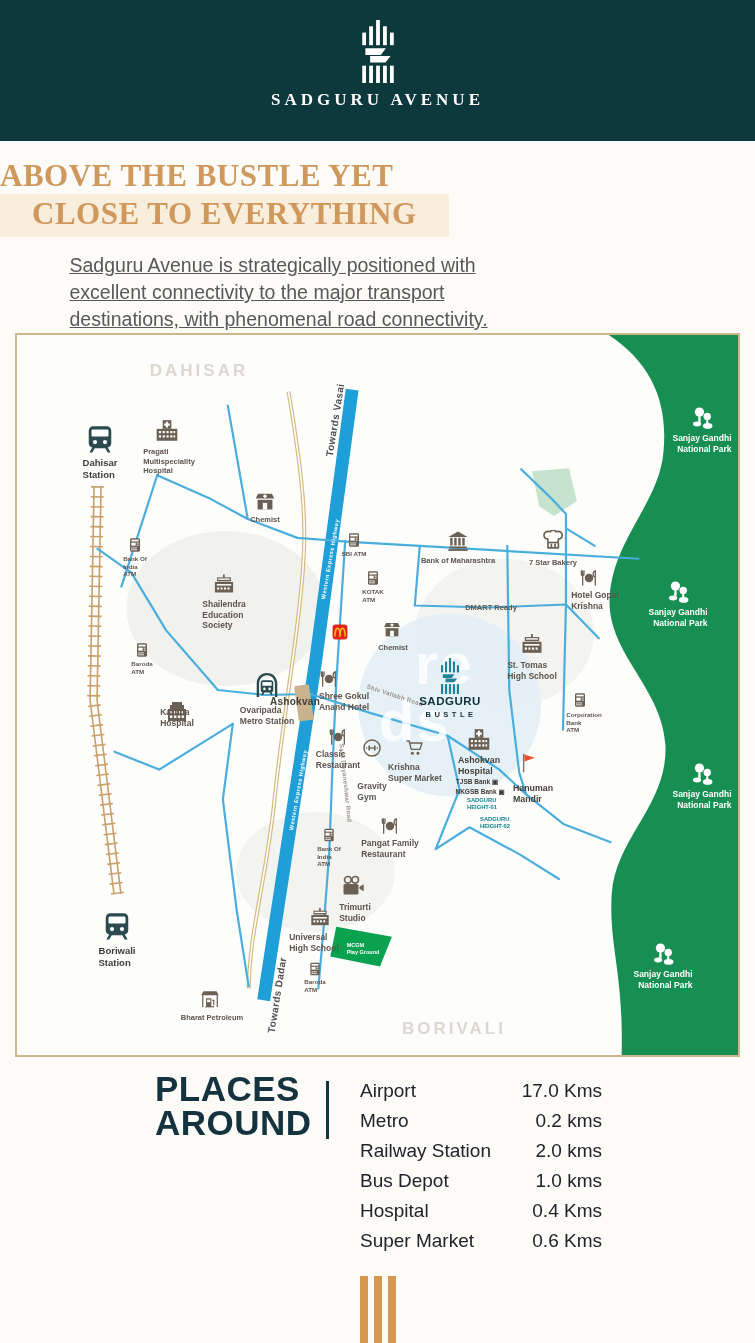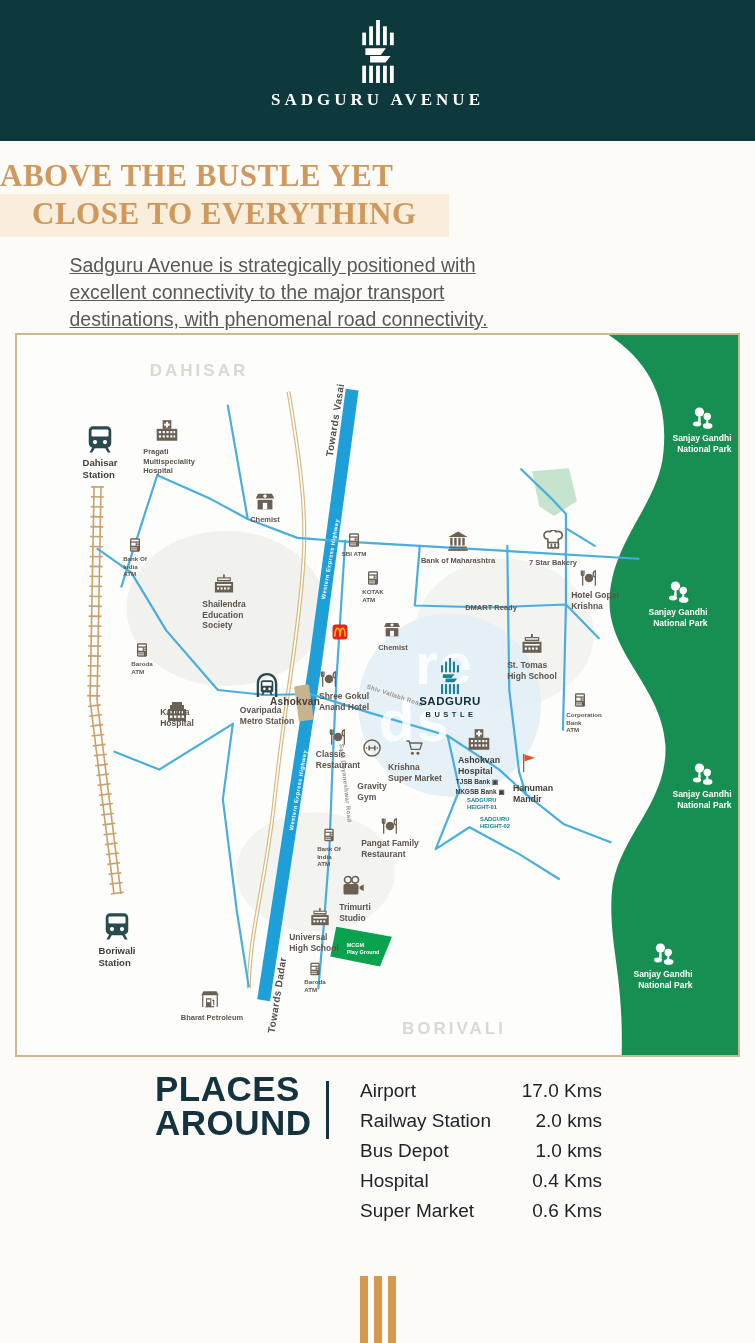--- a/index.html
+++ b/index.html
@@ -516,20 +516,24 @@
     <div>PLACES</div>
     <div>AROUND</div>
   </div>
   <div class="divider"></div>
   <div class="places-list" id="places-list">
       <div class="p-row">
         <div class="p-lab">Airport</div>
         <div class="p-val">17.0 Kms</div>
       </div>
       <div class="p-row">
+        <div class="p-lab">Metro</div>
+        <div class="p-val">0.2 kms</div>
+      </div>
+      <div class="p-row">
         <div class="p-lab">Railway Station</div>
         <div class="p-val">2.0 kms</div>
       </div>
       <div class="p-row">
         <div class="p-lab">Bus Depot</div>
         <div class="p-val">1.0 kms</div>
       </div>
       <div class="p-row">
         <div class="p-lab">Hospital</div>
         <div class="p-val">0.4 Kms</div>

